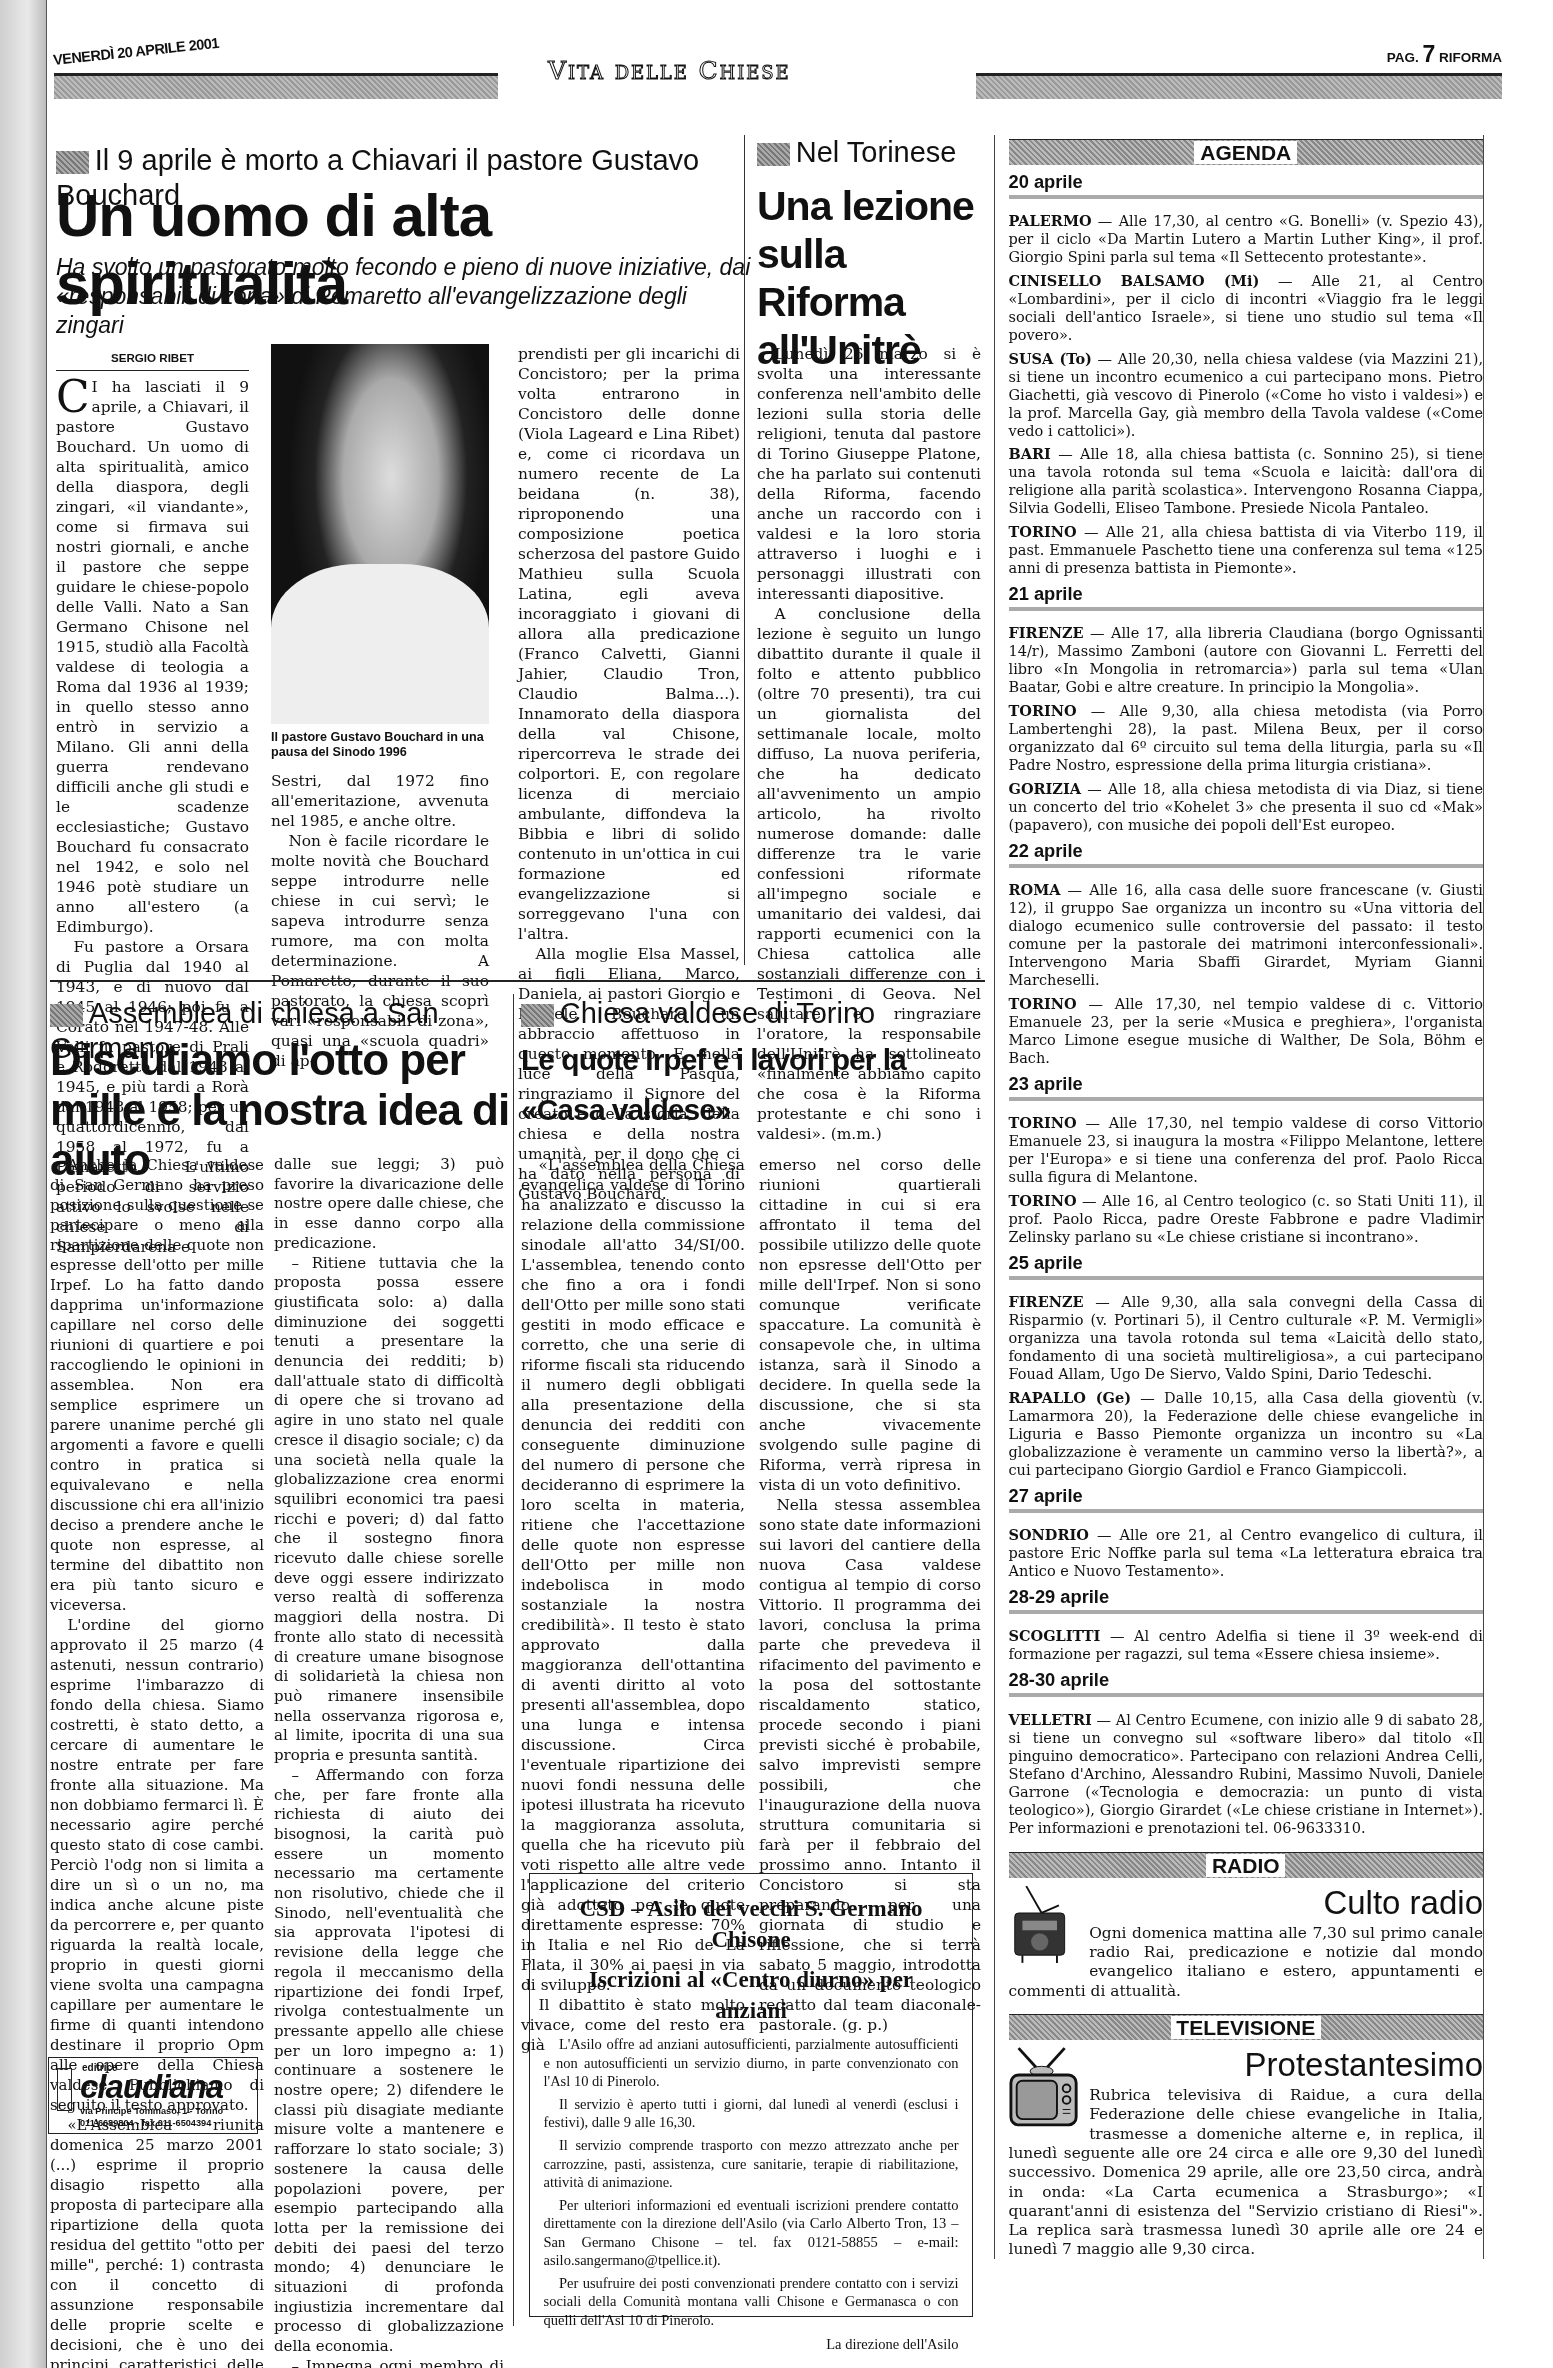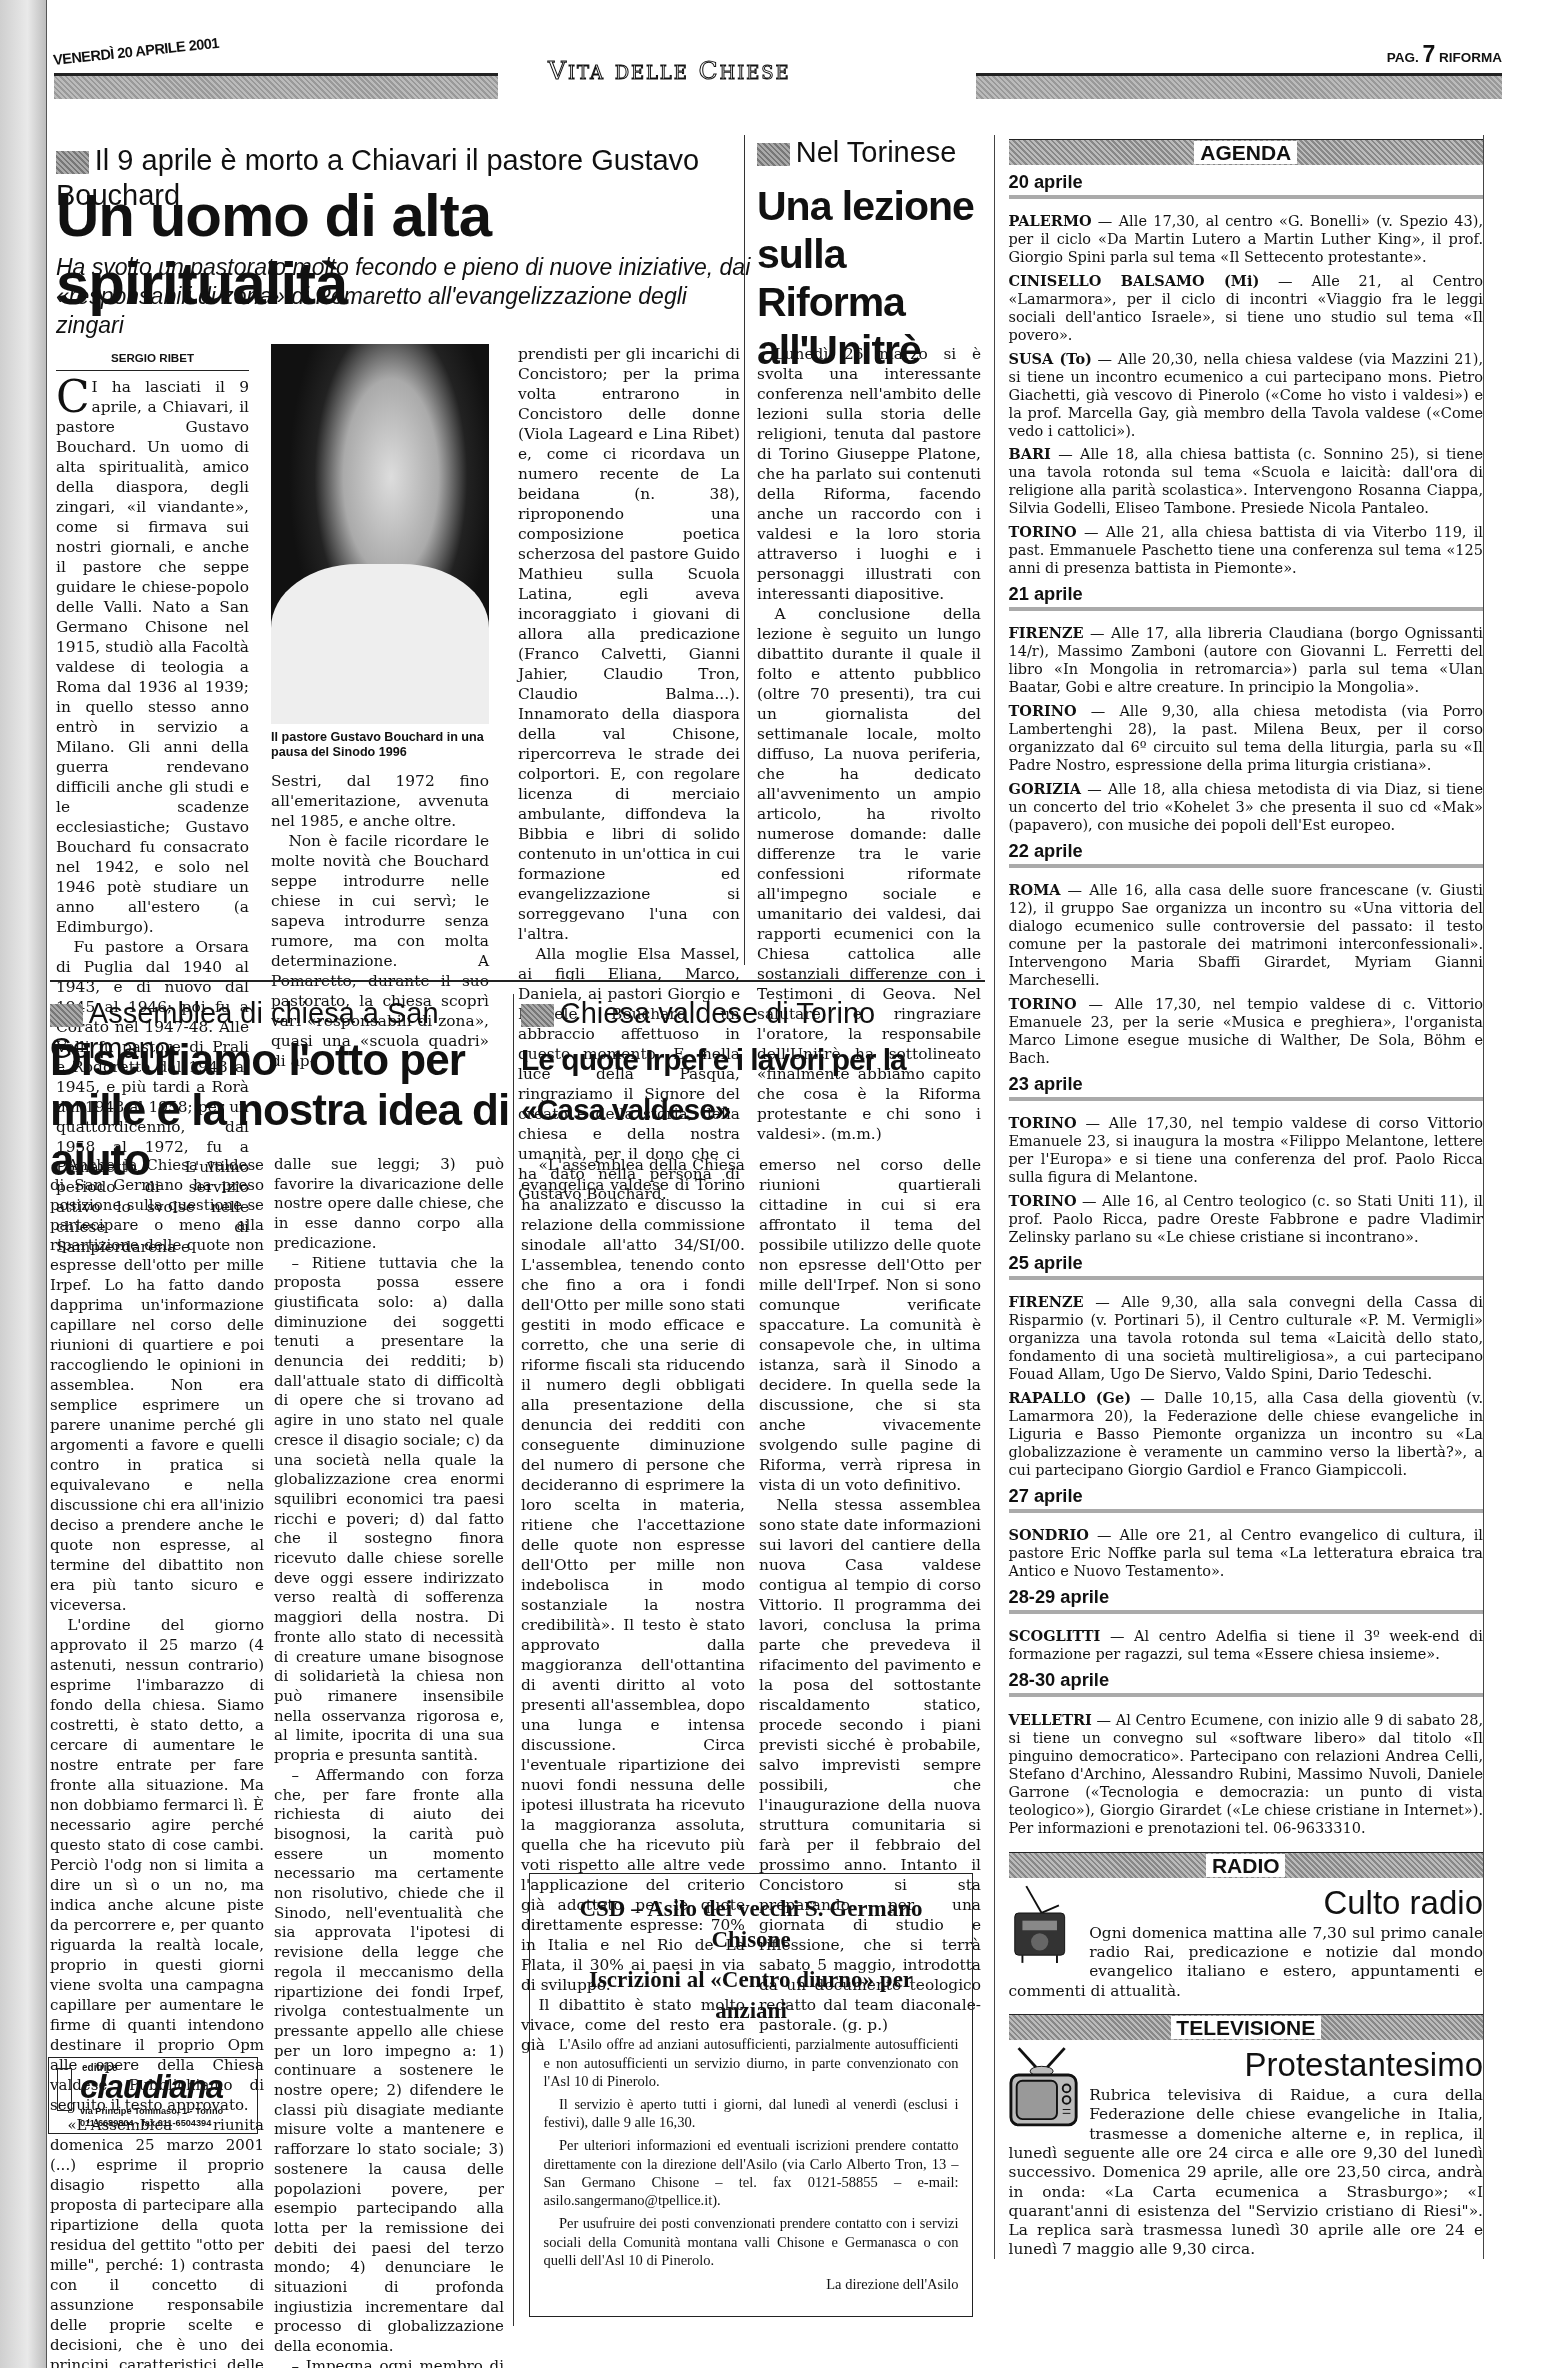--- a/index.html
+++ b/index.html
@@ -141,31 +141,32 @@
     <p style="text-indent:0">emerso nel corso delle riunioni quartierali cittadine in cui si era affrontato il tema del possibile utilizzo delle quote non epsresse dell'Otto per mille dell'Irpef. Non si sono comunque verificate spaccature. La comunità è consapevole che, in ultima istanza, sarà il Sinodo a decidere. In quella sede la discussione, che si sta anche vivacemente svolgendo sulle pagine di Riforma, verrà ripresa in vista di un voto definitivo.</p>
     <p>Nella stessa assemblea sono state date informazioni sui lavori del cantiere della nuova Casa valdese contigua al tempio di corso Vittorio. Il programma dei lavori, conclusa la prima parte che prevedeva il rifacimento del pavimento e la posa del sottostante riscaldamento statico, procede secondo i piani previsti sicché è probabile, salvo imprevisti sempre possibili, che l'inaugurazione della nuova struttura comunitaria si farà per il febbraio del prossimo anno. Intanto il Concistoro si sta preparando per una giornata di studio e riflessione, che si terrà sabato 5 maggio, introdotta da un documento teologico redatto dal team diaconale-pastorale. (g. p.)</p>
   </div>
 </div>
 
 <div class="box">
   <h3>CSD – Asilo dei vecchi S. Germano Chisone</h3>
   <h3 style="margin-bottom:9.7px;">Iscrizioni al «Centro diurno» per anziani</h3>
   <p>L'Asilo offre ad anziani autosufficienti, parzialmente autosufficienti e non autosufficienti un servizio diurno, in parte convenzionato con l'Asl 10 di Pinerolo.</p>
   <p>Il servizio è aperto tutti i giorni, dal lunedì al venerdì (esclusi i festivi), dalle 9 alle 16,30.</p>
+  <p>Il servizio comprende trasporto con mezzo attrezzato anche per carrozzine, pasti, assistenza, cure sanitarie, terapie di riabilitazione, attività di animazione.</p>
   <p>Per ulteriori informazioni ed eventuali iscrizioni prendere contatto direttamente con la direzione dell'Asilo (via Carlo Alberto Tron, 13 – San Germano Chisone – tel. fax 0121-58855 – e-mail: asilo.sangermano@tpellice.it).</p>
   <p>Per usufruire dei posti convenzionati prendere contatto con i servizi sociali della Comunità montana valli Chisone e Germanasca o con quelli dell'Asl 10 di Pinerolo.</p>
   <p style="text-align:right;text-indent:0;margin-top:5.8px;">La direzione dell'Asilo</p>
 </div>
 
 <div class="agenda">
   <div class="bar"><span>AGENDA</span></div>
   <div id="agenda-days">
       <div class="day">20 aprile</div>
       <div class="ev"><b>PALERMO</b><span> — </span><span>Alle 17,30, al centro «G. Bonelli» (v. Spezio 43), per il ciclo «Da Martin Lutero a Martin Luther King», il prof. Giorgio Spini parla sul tema «Il Settecento protestante».</span></div>
-      <div class="ev"><b>CINISELLO BALSAMO (Mi)</b><span> — </span><span>Alle 21, al Centro «Lamarmora», per il ciclo di incontri «Viaggio fra le leggi sociali dell'antico Israele», si tiene uno studio sul tema «Il povero».</span></div>
+      <div class="ev"><b>CINISELLO BALSAMO (Mi)</b><span> — </span><span>Alle 21, al Centro «Lombardini», per il ciclo di incontri «Viaggio fra le leggi sociali dell'antico Israele», si tiene uno studio sul tema «Il povero».</span></div>
       <div class="ev"><b>SUSA (To)</b><span> — </span><span>Alle 20,30, nella chiesa valdese (via Mazzini 21), si tiene un incontro ecumenico a cui partecipano mons. Pietro Giachetti, già vescovo di Pinerolo («Come ho visto i valdesi») e la prof. Marcella Gay, già membro della Tavola valdese («Come vedo i cattolici»).</span></div>
       <div class="ev"><b>BARI</b><span> — </span><span>Alle 18, alla chiesa battista (c. Sonnino 25), si tiene una tavola rotonda sul tema «Scuola e laicità: dall'ora di religione alla parità scolastica». Intervengono Rosanna Ciappa, Silvia Godelli, Eliseo Tambone. Presiede Nicola Pantaleo.</span></div>
       <div class="ev"><b>TORINO</b><span> — </span><span>Alle 21, alla chiesa battista di via Viterbo 119, il past. Emmanuele Paschetto tiene una conferenza sul tema «125 anni di presenza battista in Piemonte».</span></div>
       <div class="day">21 aprile</div>
       <div class="ev"><b>FIRENZE</b><span> — </span><span>Alle 17, alla libreria Claudiana (borgo Ognissanti 14/r), Massimo Zamboni (autore con Giovanni L. Ferretti del libro «In Mongolia in retromarcia») parla sul tema «Ulan Baatar, Gobi e altre creature. In principio la Mongolia».</span></div>
       <div class="ev"><b>TORINO</b><span> — </span><span>Alle 9,30, alla chiesa metodista (via Porro Lambertenghi 28), la past. Milena Beux, per il corso organizzato dal 6º circuito sul tema della liturgia, parla su «Il Padre Nostro, espressione della prima liturgia cristiana».</span></div>
       <div class="ev"><b>GORIZIA</b><span> — </span><span>Alle 18, alla chiesa metodista di via Diaz, si tiene un concerto del trio «Kohelet 3» che presenta il suo cd «Mak» (papavero), con musiche dei popoli dell'Est europeo.</span></div>
       <div class="day">22 aprile</div>
       <div class="ev"><b>ROMA</b><span> — </span><span>Alle 16, alla casa delle suore francescane (v. Giusti 12), il gruppo Sae organizza un incontro su «Una vittoria del dialogo ecumenico sulle controversie del passato: il testo comune per la pastorale dei matrimoni interconfessionali». Intervengono Maria Sbaffi Girardet, Myriam Gianni Marcheselli.</span></div>
       <div class="ev"><b>TORINO</b><span> — </span><span>Alle 17,30, nel tempio valdese di c. Vittorio Emanuele 23, per la serie «Musica e preghiera», l'organista Marco Limone esegue musiche di Walther, De Sola, Böhm e Bach.</span></div>

